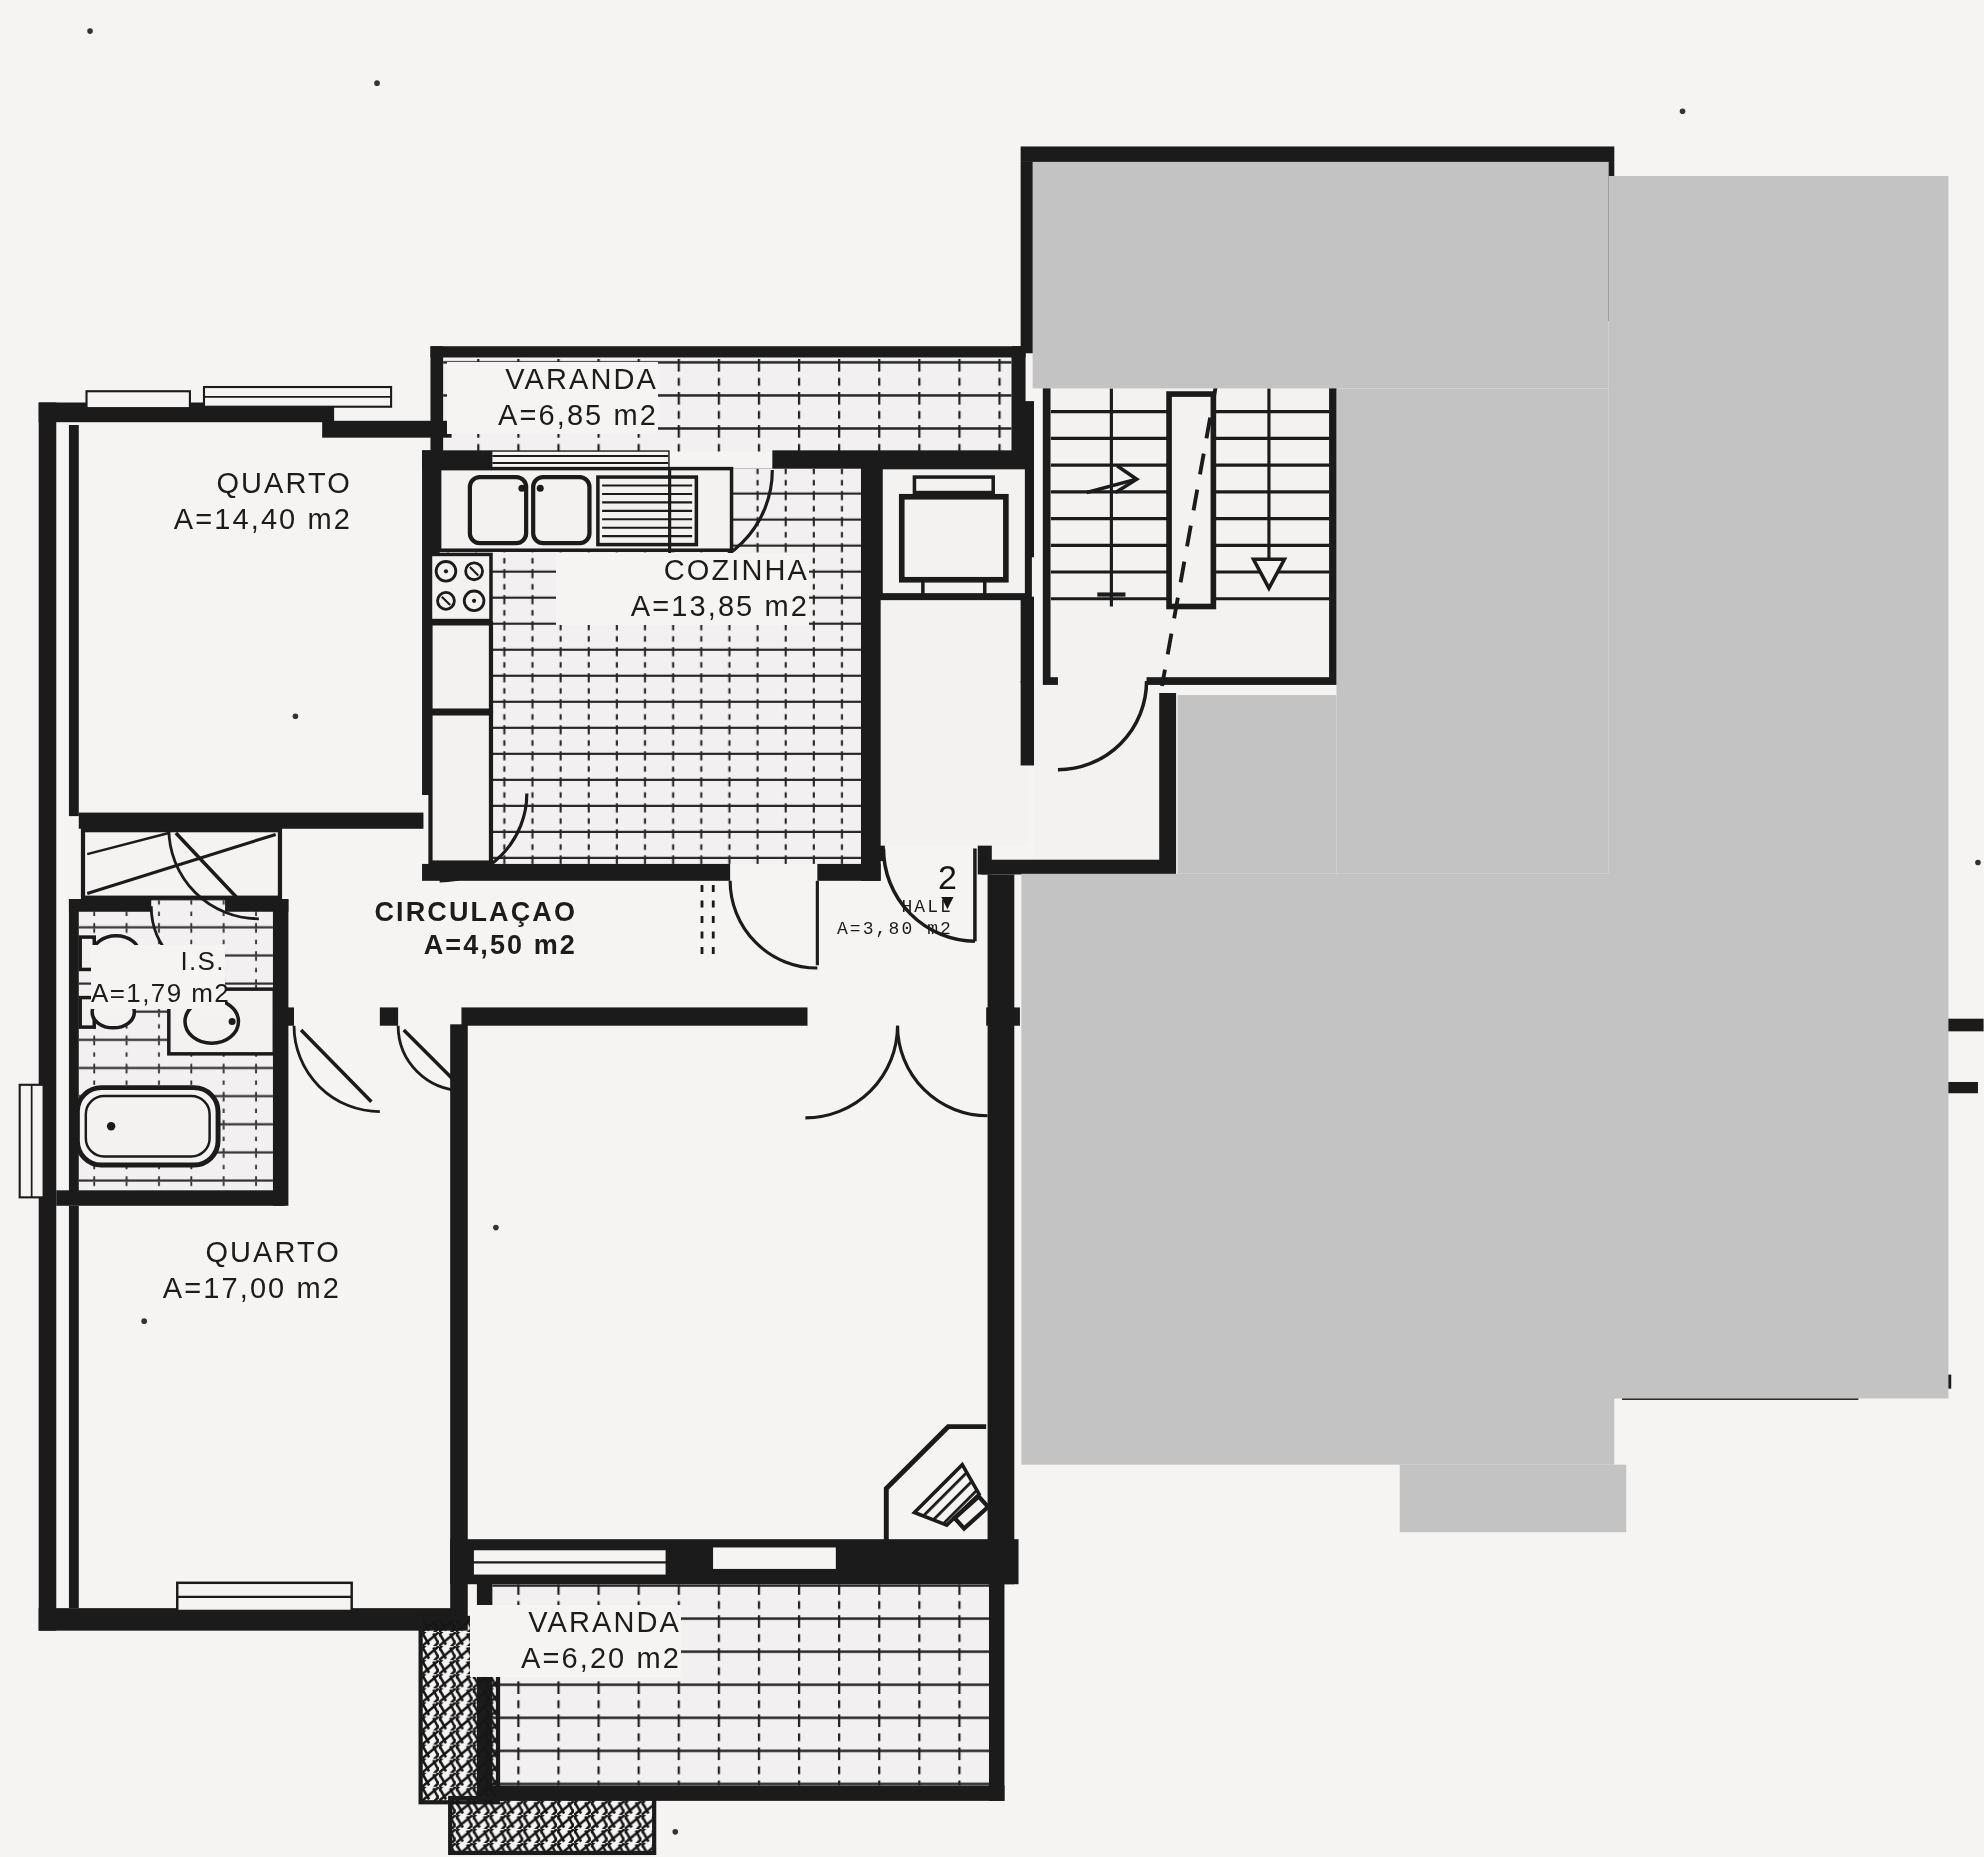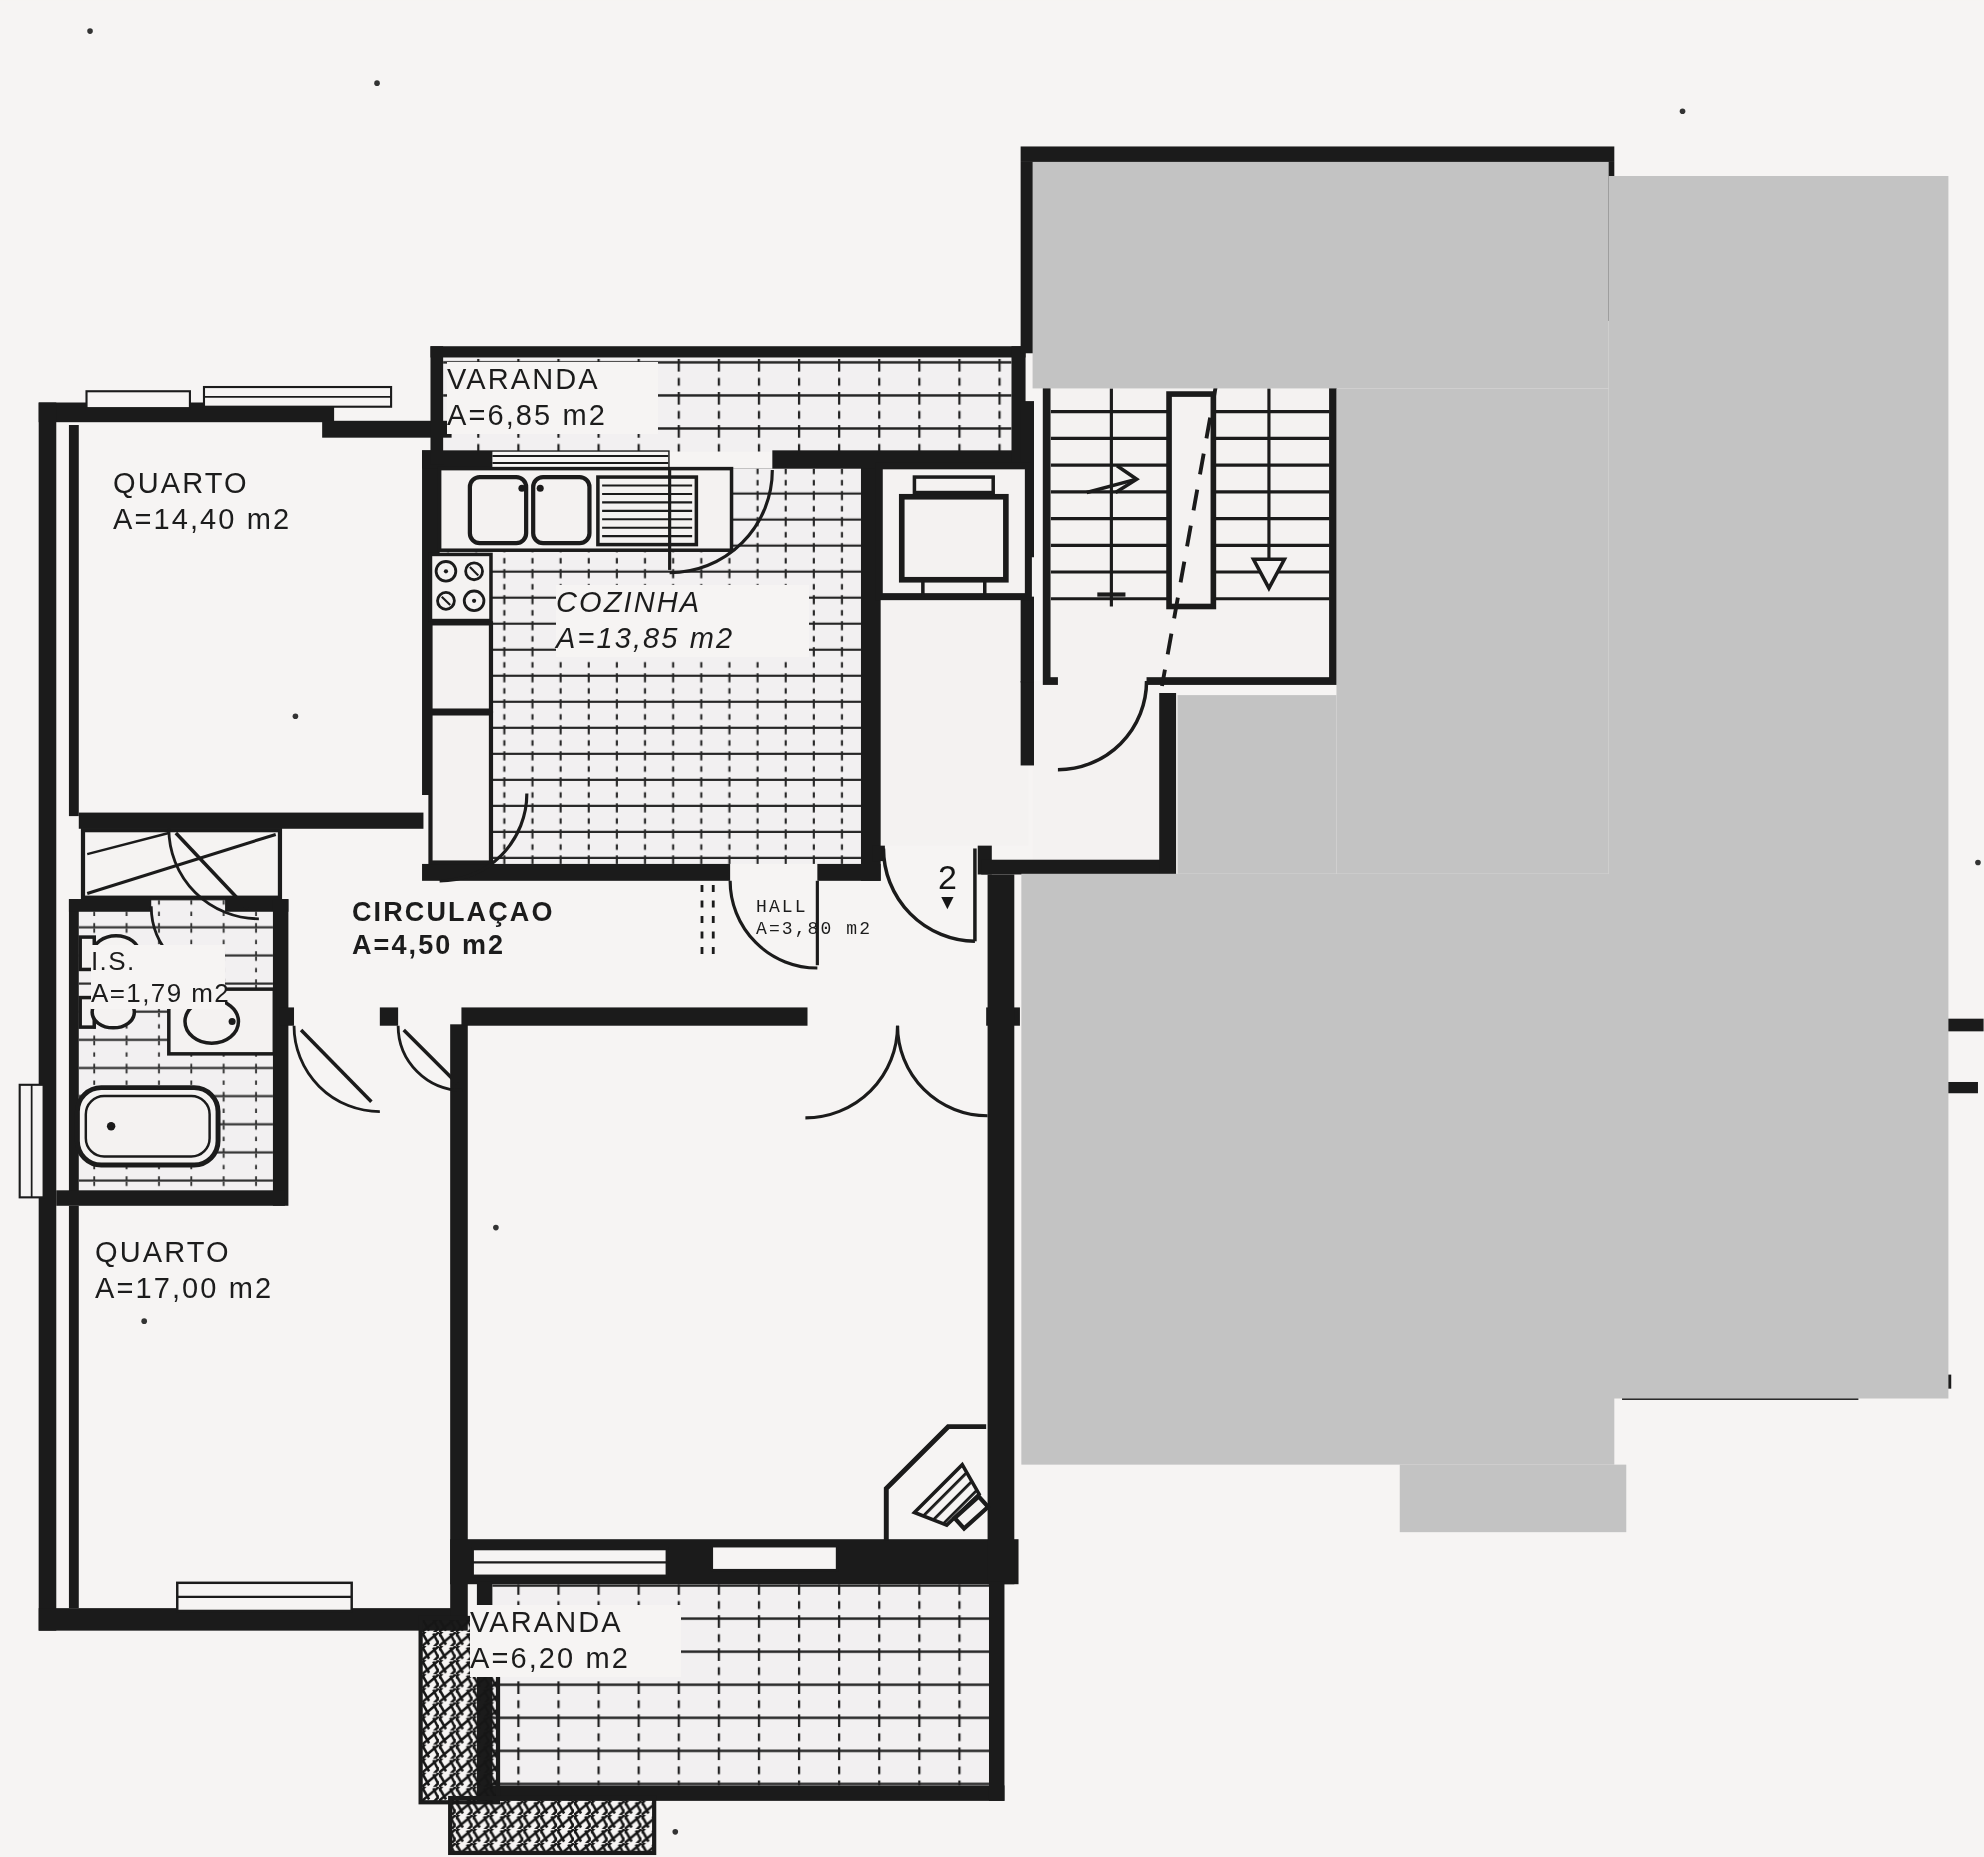--- a/index.html
+++ b/index.html
@@ -1,19 +1,19 @@
 <!DOCTYPE html>
 <html style="font-size:11.3px"><head>
 <meta charset="utf-8">
 <style>
   html,body{margin:0;padding:0;background:#e9e7e8;}
   #plan{position:relative;width:1985px;height:1858px;background:#f6f4f3;overflow:hidden;
         font-family:"Liberation Sans",sans-serif;}
   #plan svg{position:absolute;left:0;top:0;}
-  .room-label{position:absolute;text-align:left;color:#1c1c1c;letter-spacing:2.1px;
+  .room-label{position:absolute;text-align:right;color:#1c1c1c;letter-spacing:2.1px;
               line-height:1.24;white-space:nowrap;font-size:29px;}
   .room-label .nm{display:block;}
   .room-label .ar{display:block;}
   .bg{background:#f6f4f3;}
   .sm{font-size:26px;letter-spacing:1.4px;}
   .gap .ar{}
   .entrance{position:absolute;color:#161616;text-align:center;}
   .entrance .num{font-size:34px;letter-spacing:0;display:block;line-height:1;}
   .entrance .tri{font-size:21px;display:block;line-height:.8;}
 </style>
@@ -307,21 +307,21 @@
   <div class="room-label bg" style="left:447px;top:362px;width:211px;">
     <span class="nm">VARANDA</span>
     <span class="ar">A=6,85  m2</span>
   </div>
 
   <div class="room-label" style="left:113px;top:466px;width:239px;">
     <span class="nm">QUARTO</span>
     <span class="ar">A=14,40  m2</span>
   </div>
 
-  <div class="room-label bg" style="left:556px;top:585px;width:253px;font-style:italic;">
+  <div class="room-label bg" style="left:556px;top:553px;width:253px;">
     <span class="nm">COZINHA</span>
     <span class="ar">A=13,85  m2</span>
   </div>
 
   <div class="room-label" style="left:352px;top:896px;width:225px;font-size:27px;font-weight:bold;">
     <span class="nm">CIRCULAÇAO</span>
     <span class="ar">A=4,50  m2</span>
   </div>
 
   <div class="room-label" style="left:756px;top:896px;width:197px;font-size:18px;font-family:Liberation Mono, monospace;">

